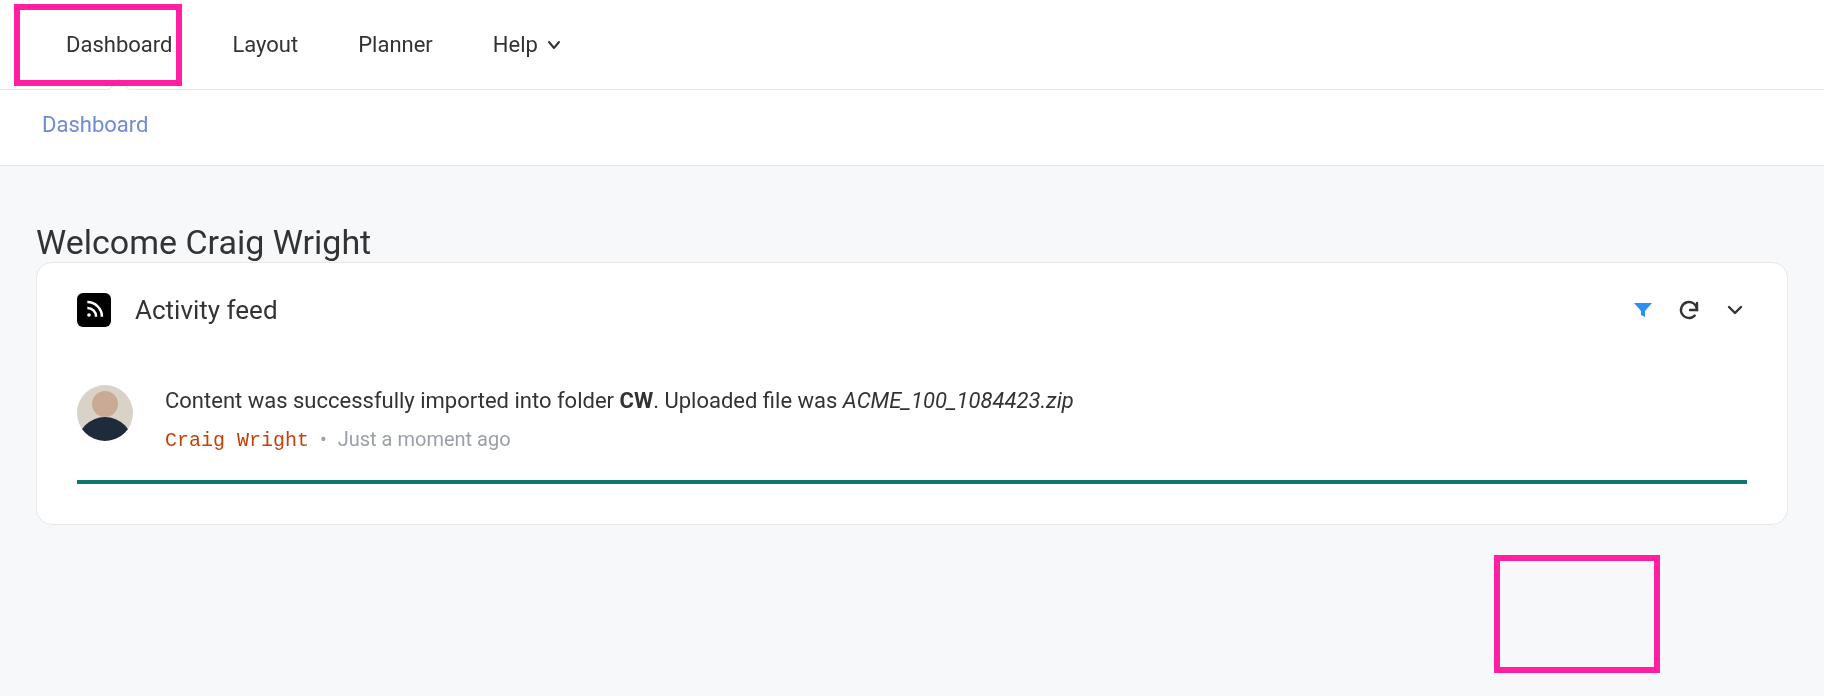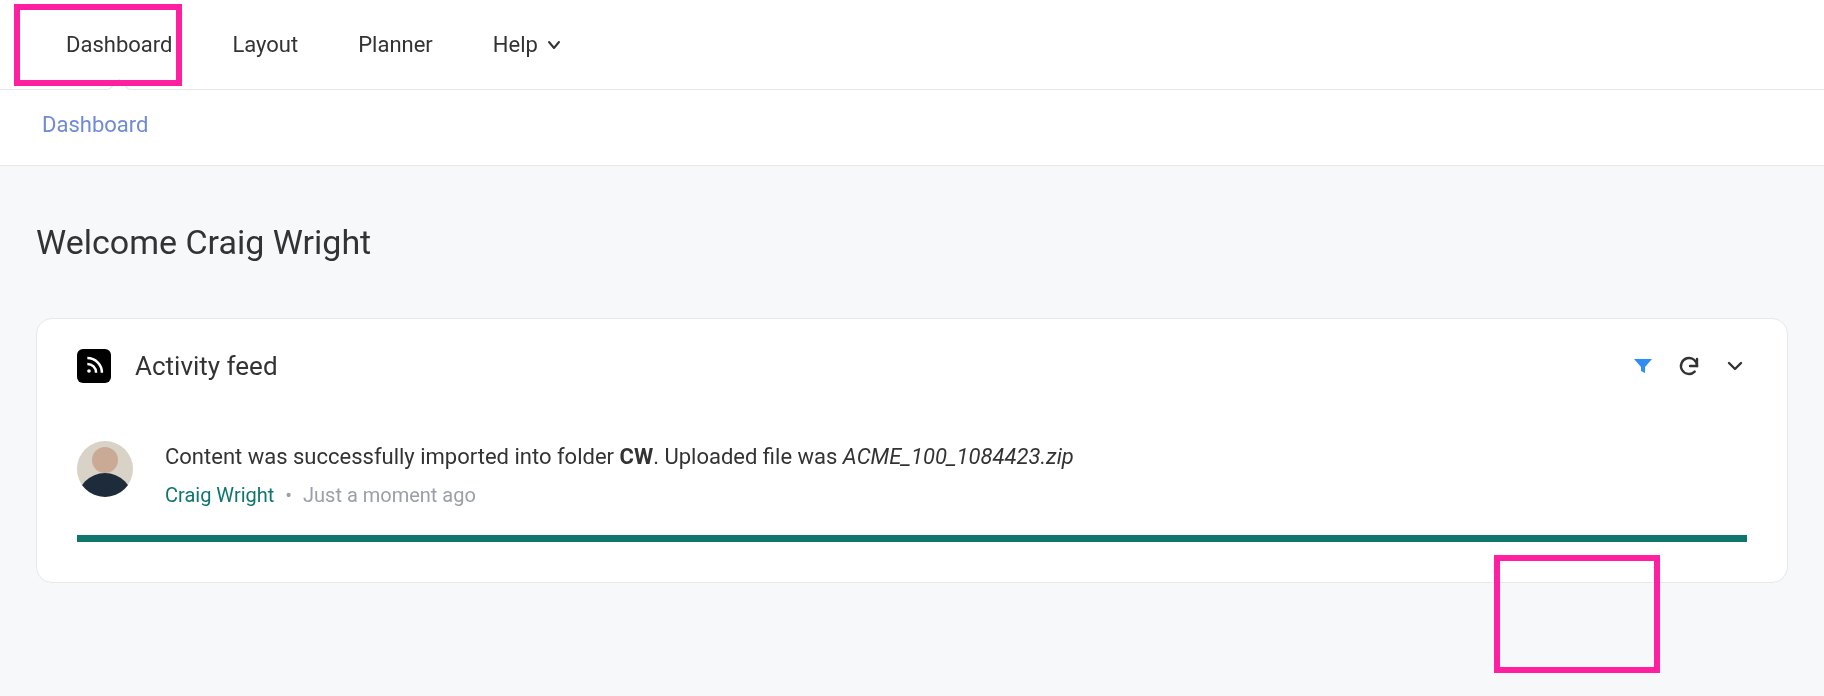--- a/index.html
+++ b/index.html
@@ -67,21 +67,20 @@
   .breadcrumb-link { color: #6f8bd7; cursor: pointer; }
 
   
   .main {
     padding: 56px 36px 0 36px;
   }
   h1.welcome {
     font-size: 34px;
     font-weight: 400;
     color: #333;
-    margin-bottom: 56px;
   }
 
   .card {
     background: #fff;
     border: 1px solid #e7e8ec;
     border-radius: 16px;
     padding: 0;
   }
   .card-header {
     display: flex;
@@ -106,21 +105,21 @@
     gap: 22px;
   }
   .card-header .tools svg { display:block; }
   .tool-btn { cursor: pointer; display:inline-flex; }
 
   .feed-body { padding: 0 40px 40px 40px; }
 
   .feed-row {
     display: flex;
     align-items: flex-start;
-    border-bottom: 7px solid #0f766e;
+    border-bottom: 4px solid #0f766e;
     padding: 28px 0 28px 0;
   }
   .avatar {
     width: 56px; height: 56px;
     border-radius: 50%;
     background: #d9d2c6;
     flex: 0 0 56px;
     margin-right: 32px;
     overflow: hidden;
     position: relative;
@@ -141,21 +140,21 @@
     width:56px; height:30px;
     background:#1d2b3a;
     border-radius:28px 28px 0 0;
   }
 
   .feed-content { flex: 1; }
   .feed-msg { font-size: 22px; color:#333; line-height:1.45; }
   .feed-msg .bold { font-weight:700; }
   .feed-msg .ital { font-style: italic; }
   .feed-meta { margin-top: 10px; font-size:20px; color:#9aa0a8; }
-  .feed-meta .author { color:#0f766e; cursor:pointer; }
+  .feed-meta .author { color:#c2410c; cursor:pointer;font-family:Liberation Mono, monospace; }
   .feed-meta .dot { margin: 0 6px; color:#9aa0a8; }
 
   .feed-actions {
     display:flex;
     align-items:center;
     gap: 28px;
     align-self: flex-end;
     padding-bottom: 4px;
   }
   .link-btn {

